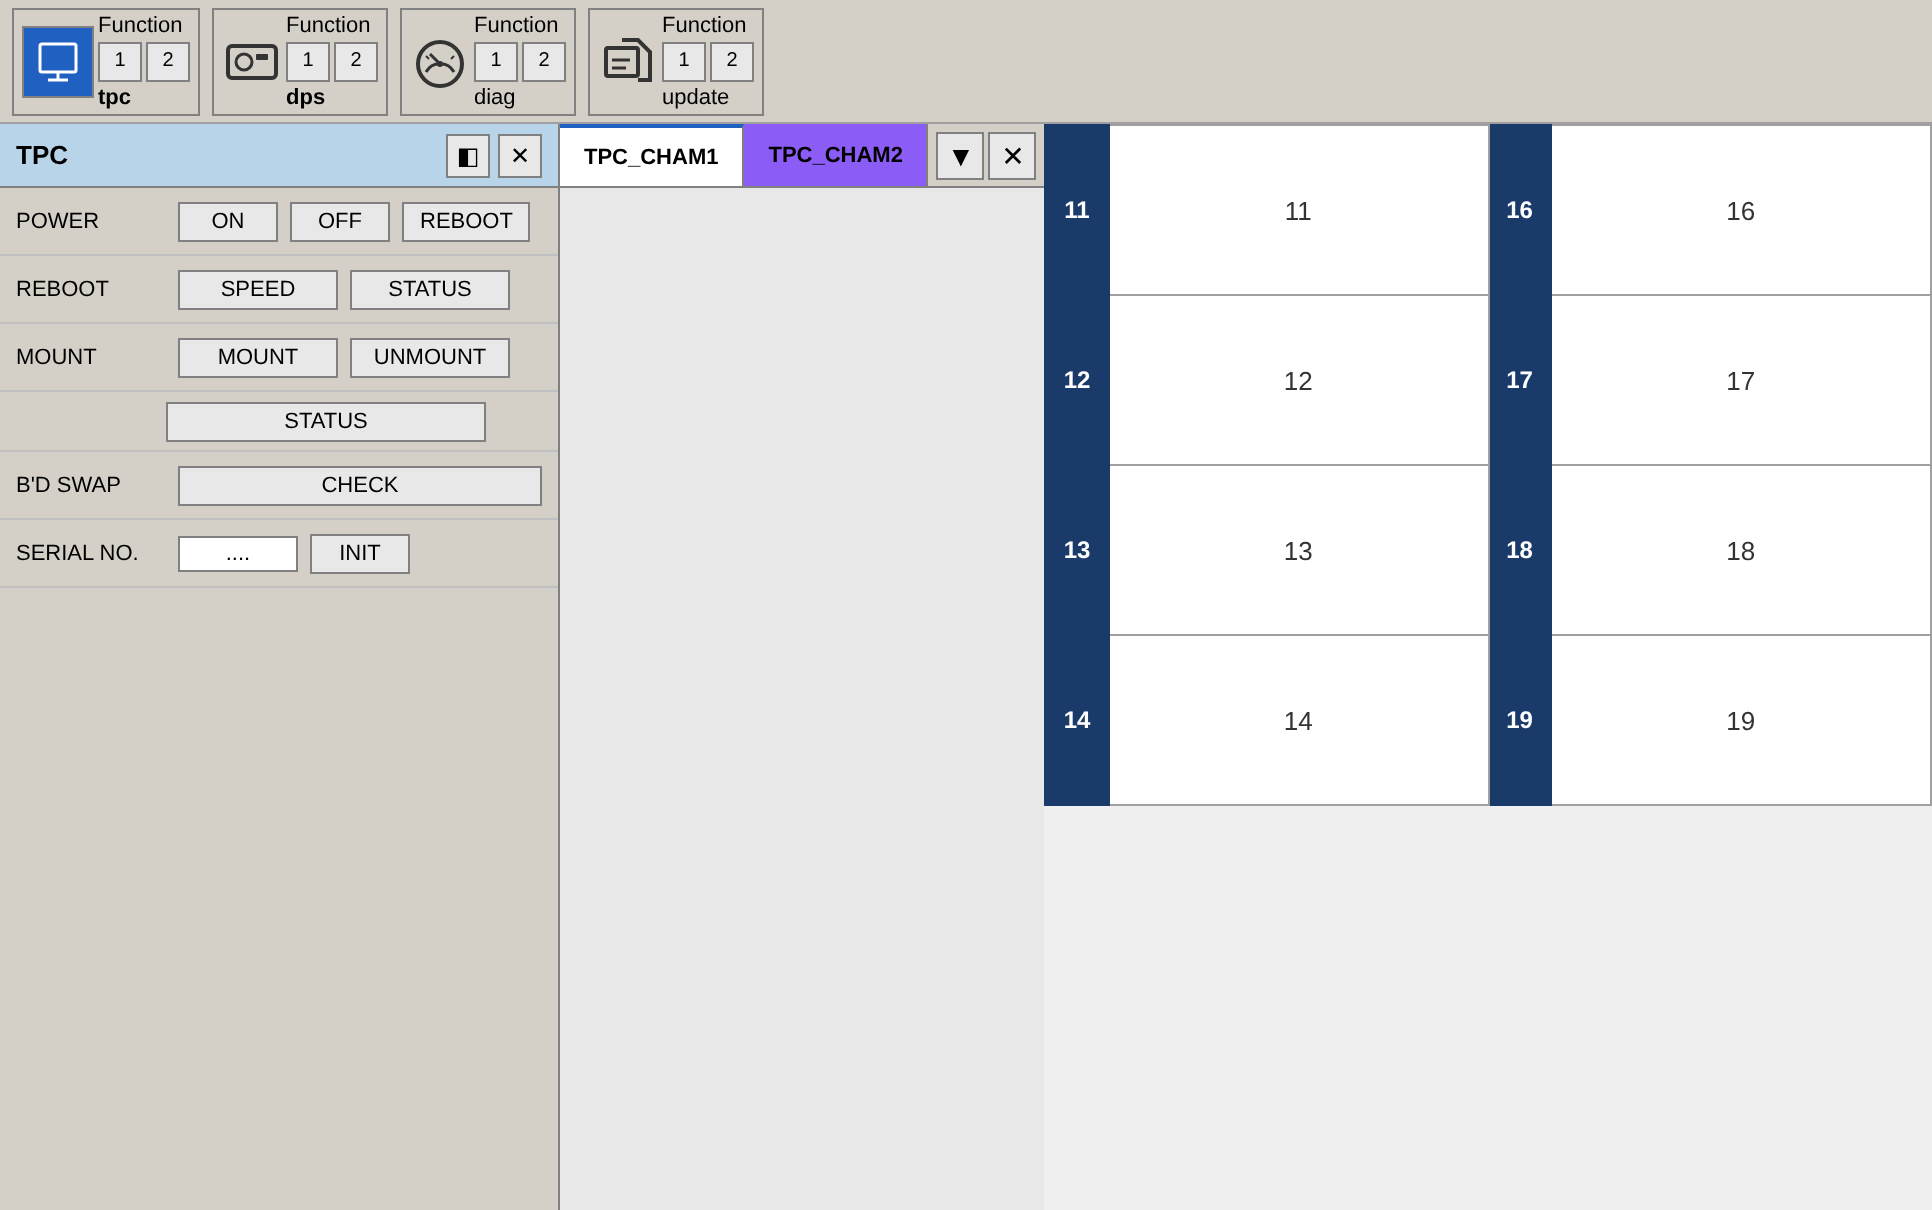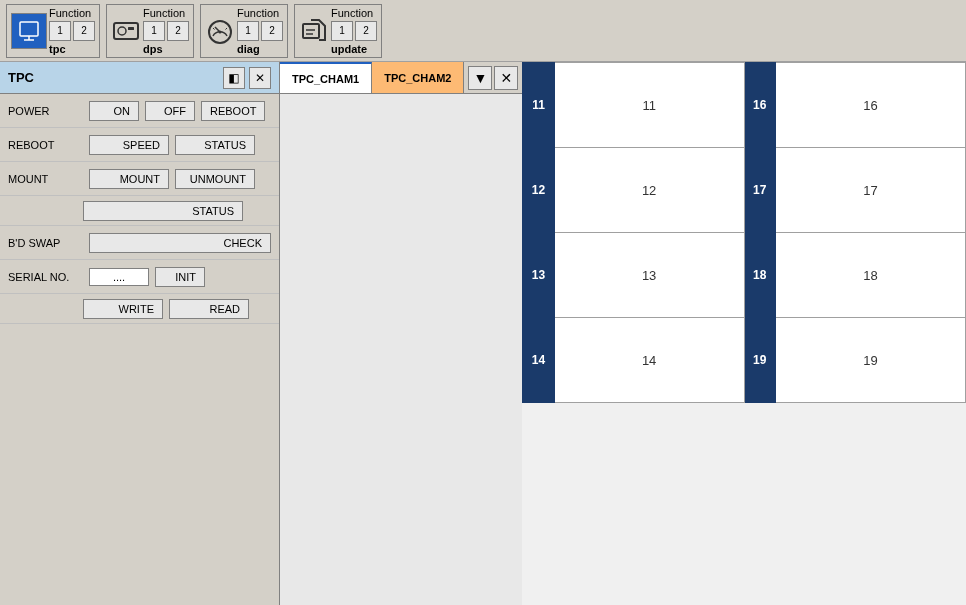--- a/index.html
+++ b/index.html
@@ -143,21 +143,21 @@
       flex-shrink: 0;
     }
 
     .ctrl-btn {
       padding: 3px 8px;
       border: 1px solid #808080;
       background: #e8e8e8;
       cursor: pointer;
       font-size: 11px;
       min-width: 50px;
-      text-align: right;
+      text-align: center;
     }
 
     .ctrl-btn.wide {
       min-width: 80px;
     }
 
     .ctrl-input {
       width: 60px;
       border: 1px solid #808080;
       padding: 2px 4px;
@@ -189,21 +189,21 @@
       border-bottom: 1px solid #808080;
       height: 32px;
     }
 
     .tab-btn {
       padding: 4px 12px;
       border-right: 1px solid #808080;
       cursor: pointer;
       font-size: 11px;
       font-weight: bold;
-      background: #fdba74;
+      background: #8b5cf6;
       height: 100%;
       display: flex;
       align-items: center;
     }
 
     .tab-btn.active {
       background: #ffffff;
       border-top: 2px solid #2060c0;
     }
 
@@ -320,40 +320,40 @@
         <line x1="8" y1="12" x2="9.5" y2="13.5" stroke="#333" stroke-width="1"></line>
         <line x1="22" y1="12" x2="20.5" y2="13.5" stroke="#333" stroke-width="1"></line>
       </svg>
     </div>
     <div style="display:flex; flex-direction:column; gap:2px;">
       <span class="toolbar-func-label">Function</span>
       <div class="toolbar-sub-row">
         <div class="tb-btn">1</div>
         <div class="tb-btn">2</div>
       </div>
-      <span style="font-size:11px;font-weight:bold;">diag</span>
+      <span style="font-size:11px;font-weight:normal;">diag</span>
     </div>
   </div>
 
   <div class="toolbar-group">
     <div class="toolbar-device-icon">
       <svg width="30" height="30" viewBox="0 0 30 30">
         <rect x="4" y="8" width="16" height="14" rx="1" fill="none" stroke="#333" stroke-width="2"></rect>
         <polyline points="12,4 20,4 26,10 26,24 20,24" fill="none" stroke="#333" stroke-width="2"></polyline>
         <line x1="7" y1="14" x2="16" y2="14" stroke="#333" stroke-width="1.5"></line>
         <line x1="7" y1="18" x2="14" y2="18" stroke="#333" stroke-width="1.5"></line>
       </svg>
     </div>
     <div style="display:flex; flex-direction:column; gap:2px;">
       <span class="toolbar-func-label">Function</span>
       <div class="toolbar-sub-row">
         <div class="tb-btn">1</div>
         <div class="tb-btn">2</div>
       </div>
-      <span style="font-size:11px;font-weight:bold;">update</span>
+      <span style="font-size:11px;font-weight:normal;">update</span>
     </div>
   </div>
 
 </div>
 
 <div class="main-area">
 
   <div class="left-panel">
 
     <div class="left-panel-header">
@@ -389,24 +389,20 @@
       <span class="control-label">B'D SWAP</span>
       <button class="ctrl-btn" style="width:184px;">CHECK</button>
     </div>
 
     <div class="control-row">
       <span class="control-label">SERIAL NO.</span>
       <input class="ctrl-input" type="text" value="...." placeholder="...." style="">
       <button class="ctrl-btn">INIT</button>
     </div>
 
-    <div class="control-sub-row">
-      <button class="ctrl-btn wide">WRITE</button>
-      <button class="ctrl-btn wide">READ</button>
-    </div>
 
   </div>
 
   <div class="right-panel">
 
     <div class="right-panel-header">
       <div class="tab-btn active">TPC_CHAM1</div>
       <div class="tab-btn">TPC_CHAM2</div>
       <div class="tab-spacer"></div>
       <div class="tab-right-btns">

